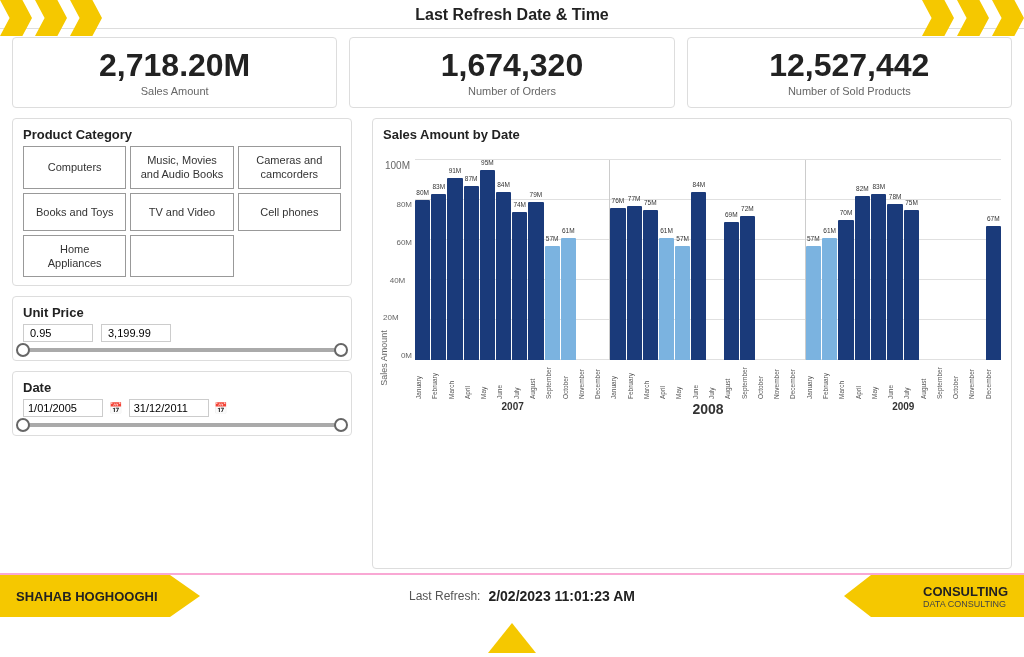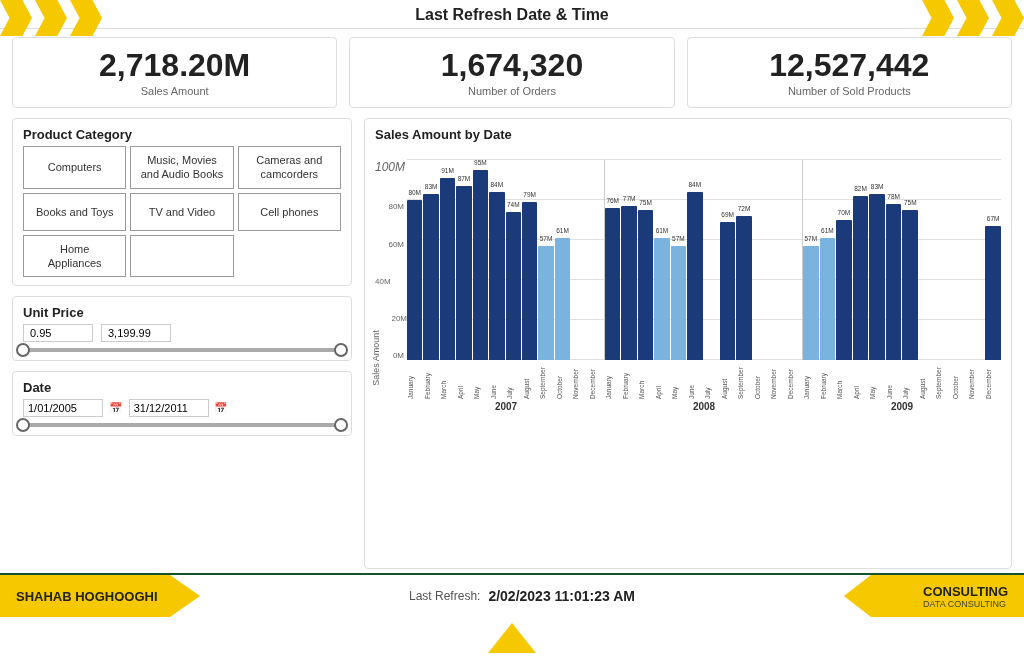--- a/index.html
+++ b/index.html
@@ -82,21 +82,21 @@
       font-size: 11px;
       color: #666;
       margin-top: 2px;
     }
 
     
     .content-row {
       display: flex;
       flex: 1;
       padding: 4px 12px 4px;
-      gap: 12px;
+      gap: 20px;
       min-height: 0;
     }
 
     
     .left-panel {
       width: 340px;
       display: flex;
       flex-direction: column;
       gap: 10px;
     }
@@ -209,21 +209,21 @@
       display: flex;
       flex-direction: column;
     }
 
     
     .footer {
       display: flex;
       align-items: center;
       height: 44px;
       background: #fff;
-      border-top: 2px solid #14532d;
+      border-top: 2px solid #f9a8d4;
     }
     .footer-left {
       background: #f5c800;
       height: 100%;
       display: flex;
       align-items: center;
       padding: 0 16px;
       clip-path: polygon(0 0, 85% 0, 100% 50%, 85% 100%, 0 100%);
       width: 200px;
     }
@@ -363,25 +363,25 @@
 
     </div>
 
     <div class="right-panel">
       <div class="section-title">Sales Amount by Date</div>
       <div class="chart-wrapper-inner">
         <div style="display:flex; flex:1; position:relative;">
 
           <div style="display:flex; flex-direction:column-reverse; justify-content:space-between; width:32px; height:200px; padding-bottom:0; margin-top:14px;">
             <div style="font-size:8px;color:#666;text-align:right;padding-right:3px;">0M</div>
-            <div style="font-size:8px;color:#666;text-align:right;padding-right:0;">20M</div>
-            <div style="font-size:8px;color:#666;text-align:left;padding-right:3px;">40M</div>
+            <div style="font-size:8px;color:#666;text-align:left;padding-right:0;">20M</div>
+            <div style="font-size:8px;color:#666;text-align:center;padding-right:3px;">40M</div>
             <div style="font-size:8px;color:#666;text-align:right;padding-right:3px;">60M</div>
             <div style="font-size:8px;color:#666;text-align:right;padding-right:3px;">80M</div>
-            <div style="font-size:12px;color:#666;text-align:left;padding-right:3px;font-style:italic;">100M</div>
+            <div style="font-size:10px;color:#666;text-align:center;padding-right:3px;">100M</div>
           </div>
 
           <div style="flex:1; display:flex; flex-direction:column; position:relative;">
 
             <div style="position:absolute;left:0;right:0;top:14px;height:200px;pointer-events:none;">
               <div style="position:absolute;bottom:0%;left:0;right:0;height:1px;background:#e0e0e0;"></div>
               <div style="position:absolute;bottom:20%;left:0;right:0;height:1px;background:#e0e0e0;"></div>
               <div style="position:absolute;bottom:40%;left:0;right:0;height:1px;background:#e0e0e0;"></div>
               <div style="position:absolute;bottom:60%;left:0;right:0;height:1px;background:#e0e0e0;"></div>
               <div style="position:absolute;bottom:80%;left:0;right:0;height:1px;background:#e0e0e0;"></div>
@@ -567,21 +567,21 @@
                     <div style="flex: 1 1 0%; font-size: 6.5px; color: rgb(85, 85, 85); writing-mode: vertical-rl; text-orientation: mixed; transform: rotate(180deg); height: 38px; text-align: left; padding-top: 1px;">April</div>
                     <div style="flex: 1 1 0%; font-size: 6.5px; color: rgb(85, 85, 85); writing-mode: vertical-rl; text-orientation: mixed; transform: rotate(180deg); height: 38px; text-align: left; padding-top: 1px;">May</div>
                     <div style="flex: 1 1 0%; font-size: 6.5px; color: rgb(85, 85, 85); writing-mode: vertical-rl; text-orientation: mixed; transform: rotate(180deg); height: 38px; text-align: left; padding-top: 1px;">June</div>
                     <div style="flex: 1 1 0%; font-size: 6.5px; color: rgb(85, 85, 85); writing-mode: vertical-rl; text-orientation: mixed; transform: rotate(180deg); height: 38px; text-align: left; padding-top: 1px;">July</div>
                     <div style="flex: 1 1 0%; font-size: 6.5px; color: rgb(85, 85, 85); writing-mode: vertical-rl; text-orientation: mixed; transform: rotate(180deg); height: 38px; text-align: left; padding-top: 1px;">August</div>
                     <div style="flex: 1 1 0%; font-size: 6.5px; color: rgb(85, 85, 85); writing-mode: vertical-rl; text-orientation: mixed; transform: rotate(180deg); height: 38px; text-align: left; padding-top: 1px;">September</div>
                     <div style="flex: 1 1 0%; font-size: 6.5px; color: rgb(85, 85, 85); writing-mode: vertical-rl; text-orientation: mixed; transform: rotate(180deg); height: 38px; text-align: left; padding-top: 1px;">October</div>
                     <div style="flex: 1 1 0%; font-size: 6.5px; color: rgb(85, 85, 85); writing-mode: vertical-rl; text-orientation: mixed; transform: rotate(180deg); height: 38px; text-align: left; padding-top: 1px;">November</div>
                     <div style="flex: 1 1 0%; font-size: 6.5px; color: rgb(85, 85, 85); writing-mode: vertical-rl; text-orientation: mixed; transform: rotate(180deg); height: 38px; text-align: left; padding-top: 1px;">December</div>
                   </div>
-                  <div style="font-size: 10px; font-weight: bold; color: rgb(51, 51, 51); margin-top: 1px;">2008</div>
+                  <div style="font-size: 14px; font-weight: bold; color: rgb(51, 51, 51); margin-top: 1px;">2008</div>
                 </div>
                 <div style="flex: 1 1 0%; display: flex; flex-direction: column; align-items: center;">
                   <div style="display: flex; width: 100%;">
                     <div style="flex: 1 1 0%; font-size: 6.5px; color: rgb(85, 85, 85); writing-mode: vertical-rl; text-orientation: mixed; transform: rotate(180deg); height: 38px; text-align: left; padding-top: 1px;">January</div>
                     <div style="flex: 1 1 0%; font-size: 6.5px; color: rgb(85, 85, 85); writing-mode: vertical-rl; text-orientation: mixed; transform: rotate(180deg); height: 38px; text-align: left; padding-top: 1px;">February</div>
                     <div style="flex: 1 1 0%; font-size: 6.5px; color: rgb(85, 85, 85); writing-mode: vertical-rl; text-orientation: mixed; transform: rotate(180deg); height: 38px; text-align: left; padding-top: 1px;">March</div>
                     <div style="flex: 1 1 0%; font-size: 6.5px; color: rgb(85, 85, 85); writing-mode: vertical-rl; text-orientation: mixed; transform: rotate(180deg); height: 38px; text-align: left; padding-top: 1px;">April</div>
                     <div style="flex: 1 1 0%; font-size: 6.5px; color: rgb(85, 85, 85); writing-mode: vertical-rl; text-orientation: mixed; transform: rotate(180deg); height: 38px; text-align: left; padding-top: 1px;">May</div>
                     <div style="flex: 1 1 0%; font-size: 6.5px; color: rgb(85, 85, 85); writing-mode: vertical-rl; text-orientation: mixed; transform: rotate(180deg); height: 38px; text-align: left; padding-top: 1px;">June</div>
                     <div style="flex: 1 1 0%; font-size: 6.5px; color: rgb(85, 85, 85); writing-mode: vertical-rl; text-orientation: mixed; transform: rotate(180deg); height: 38px; text-align: left; padding-top: 1px;">July</div>

